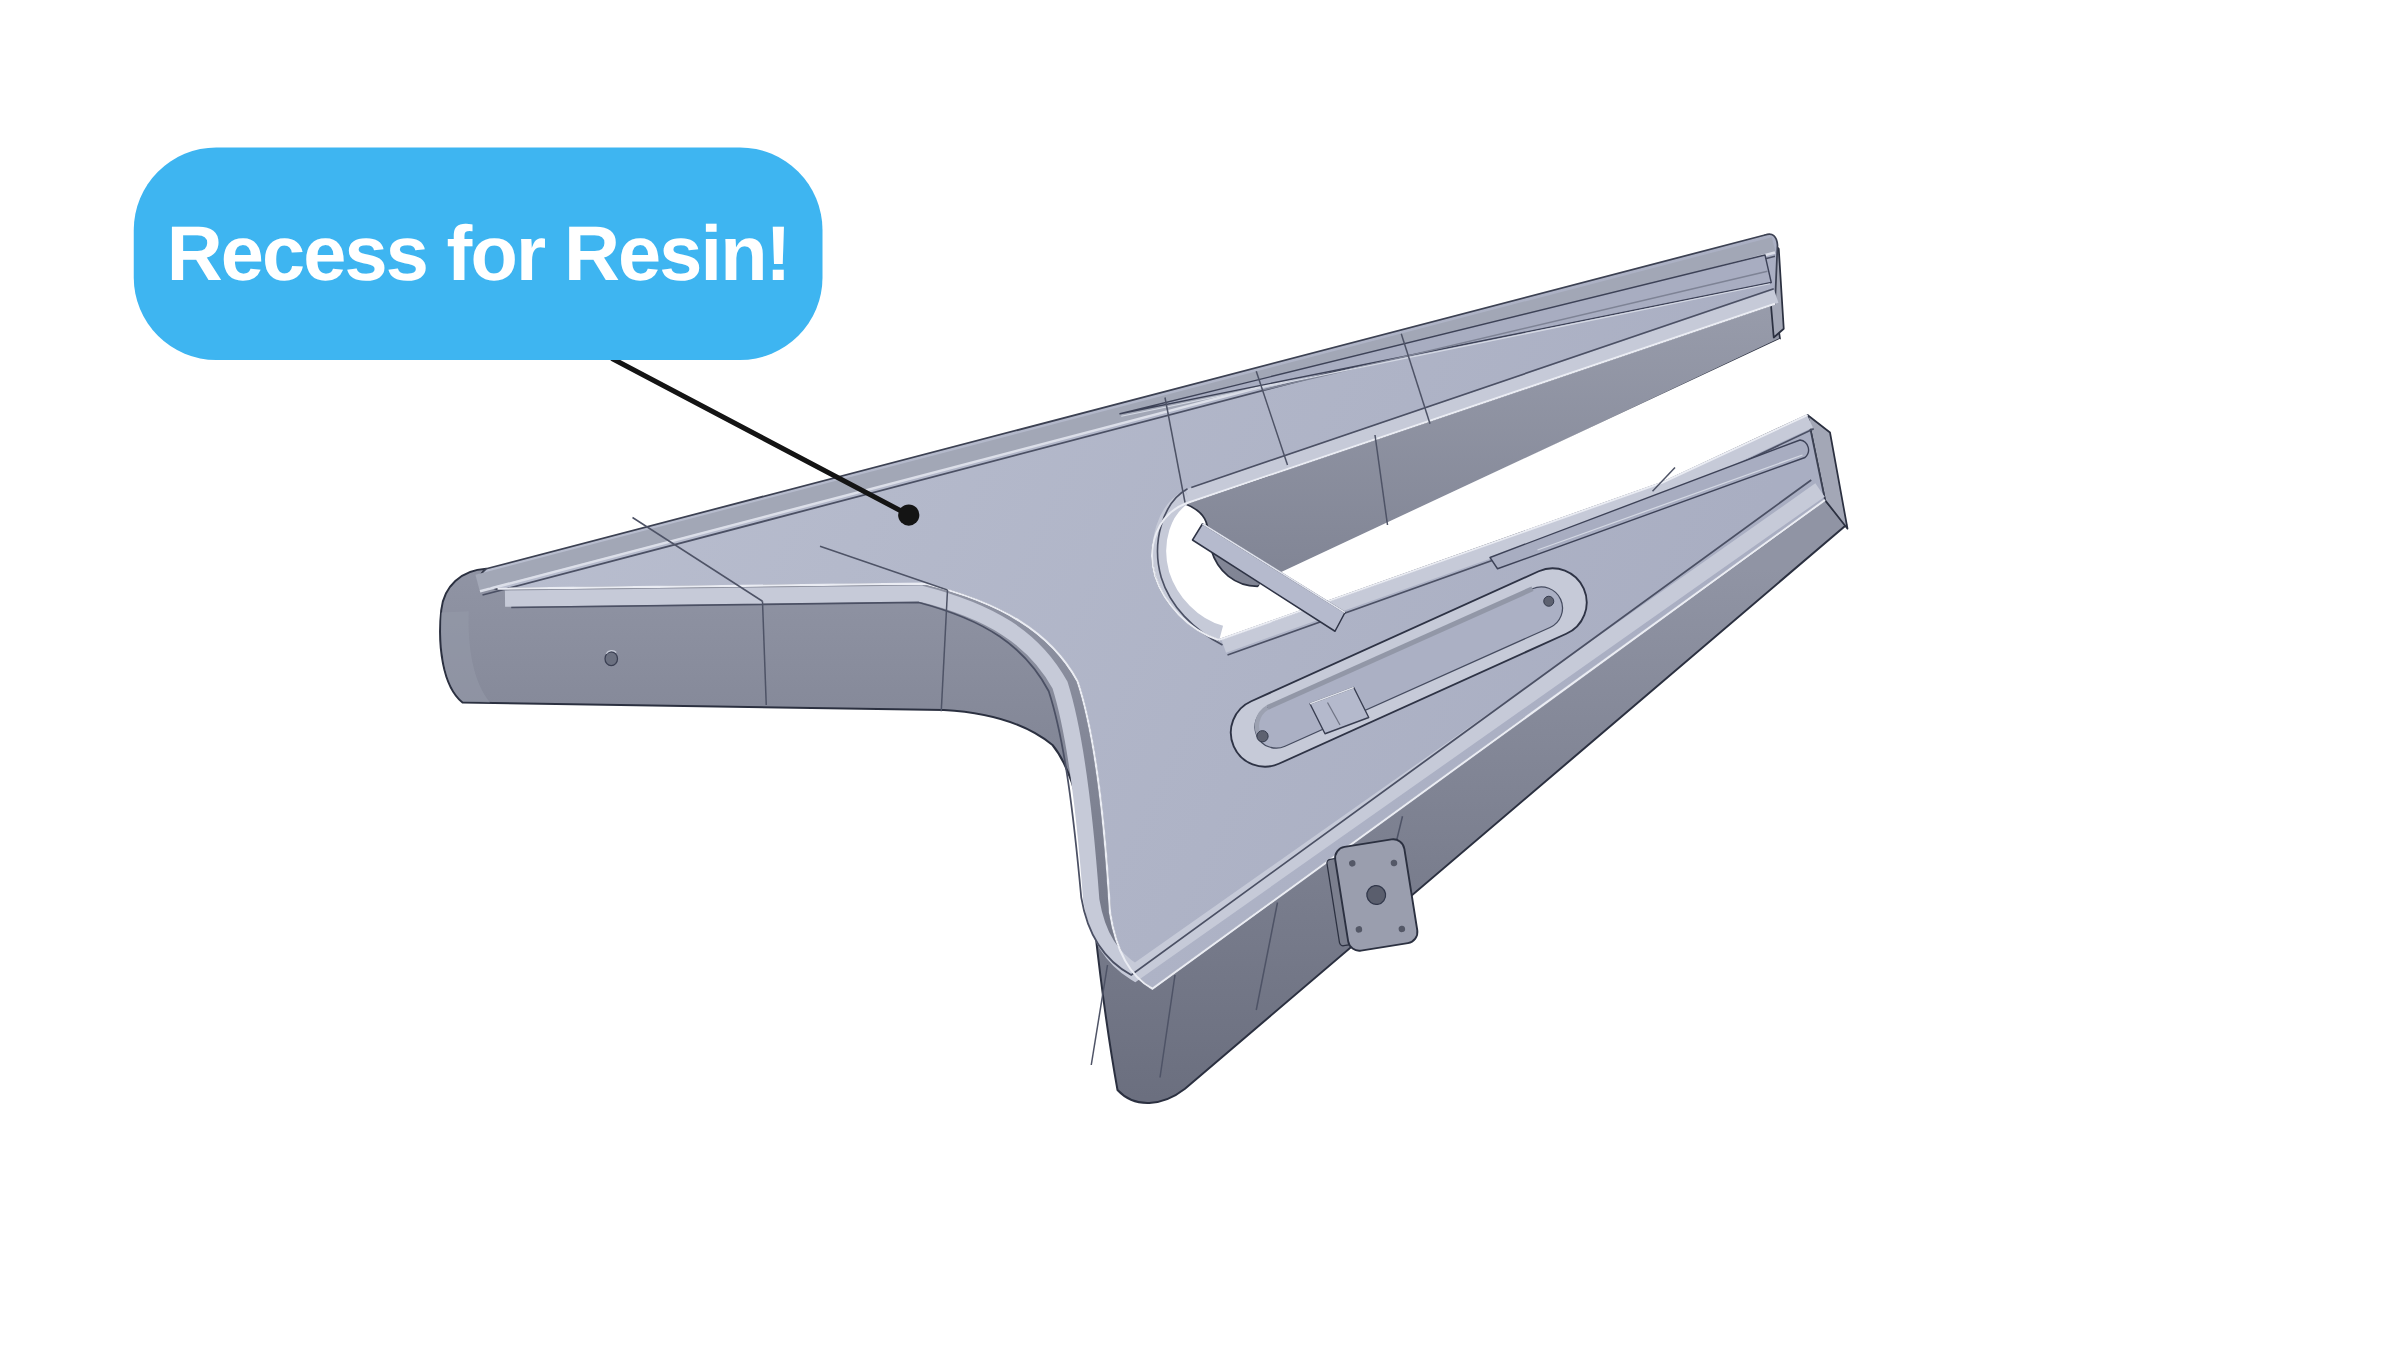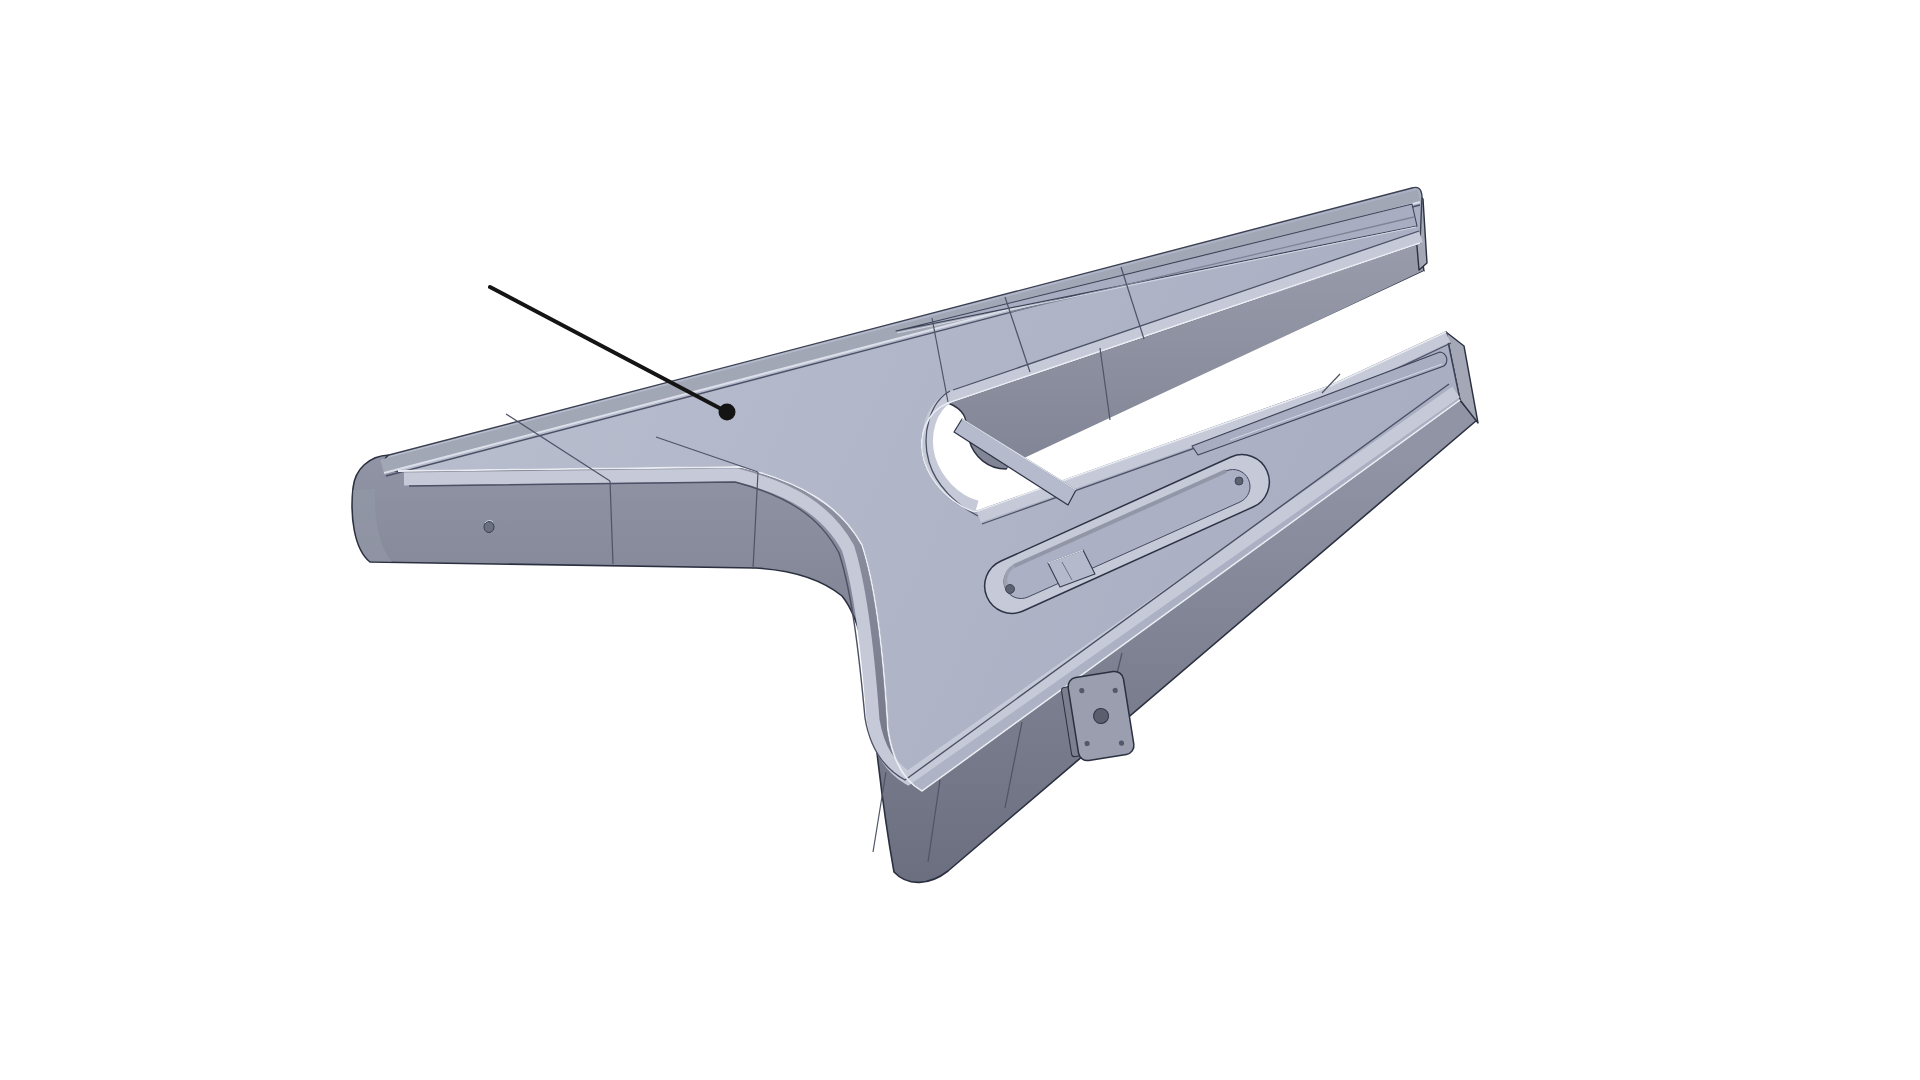--- a/index.html
+++ b/index.html
@@ -128,14 +128,17 @@
       <circle cx="1083" cy="741" r="2.6" fill="#545867"></circle>
       <circle cx="1117" cy="746" r="2.6" fill="#545867"></circle>
     </g>
 
     <g>
       <path d="M 490,287 L 727,412" stroke="#141414" stroke-width="4" stroke-linecap="round" fill="none" style="stroke:var(--leader,#141414)"></path>
       <circle cx="727" cy="412" r="8.5" fill="#141414" style="fill:var(--leader,#141414)"></circle>
     </g>
   </svg>
 
+  <div class="callout">
+    <span class="callout-label">Recess for Resin!</span>
+  </div>
 
 </div>
 
 </body></html>

